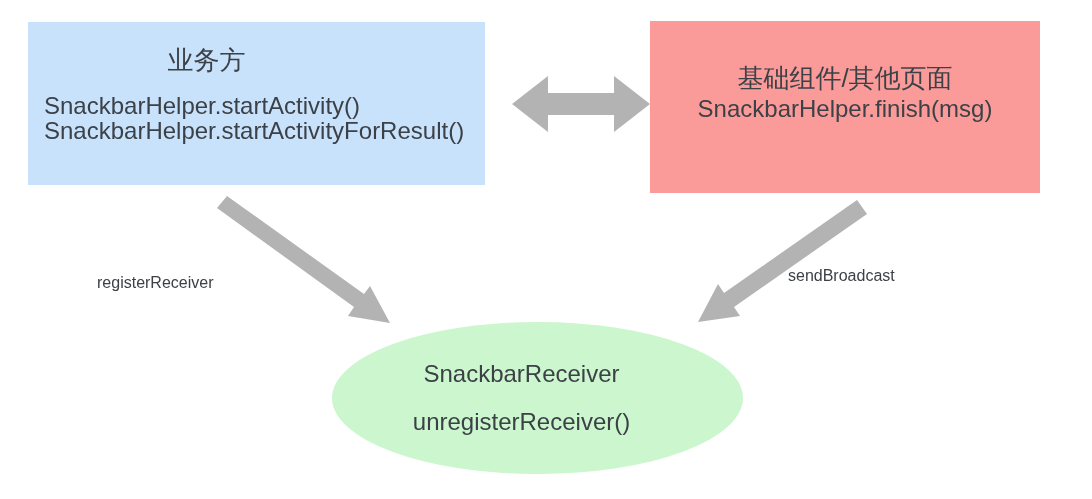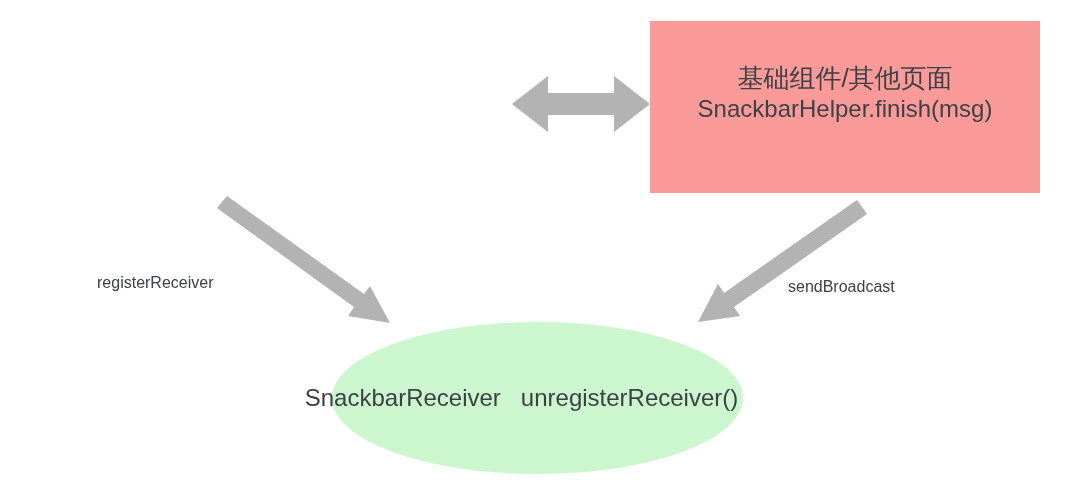--- a/index.html
+++ b/index.html
@@ -67,21 +67,21 @@
     margin-top: 4px;
   }
   .ellipse {
     position: absolute;
     left: 332px;
     top: 322px;
     width: 411px;
     height: 152px;
     border-radius: 50%;
     display: flex;
-    flex-direction: row;
+    flex-direction: column;
     align-items: center;
     justify-content: center;
     gap: 20px;
   }
   .ellipse-line {
     font-size: 24px;
     line-height: 28px;
     white-space: nowrap;
     position: relative;
     left: -16px;
@@ -92,34 +92,41 @@
     line-height: 30px;
     white-space: nowrap;
     text-align: center;
   }
   .label-left {
     left: 97px;
     top: 268px;
   }
   .label-right {
     left: 788px;
-    top: 272px;
+    top: 261px;
   }
 </style>
 </head>
 <body>
 
 <div class="canvas" style="background-color: rgb(255, 255, 255); color: rgb(60, 65, 71);">
 
   <svg class="arrows-layer" viewBox="0 0 1092 499" aria-hidden="true">
     <polygon points="512,104 548,76 548,93 614,93 614,76 650,104 614,132 614,115 548,115 548,132" fill="#b3b3b3"></polygon>
     <polygon points="227,196 364,294 370,286 390,323 348,316 354,307 217,208" fill="#b3b3b3"></polygon>
     <polygon points="857,200 724,293 718,284 698,322 740,316 734,307 867,214" fill="#b3b3b3"></polygon>
   </svg>
 
+  <div class="box business-box" style="background-color: rgb(201, 226, 251);">
+    <div class="box-title">业务方</div>
+    <div class="code-lines">
+      <div class="code-line">SnackbarHelper.startActivity()</div>
+      <div class="code-line">SnackbarHelper.startActivityForResult()</div>
+    </div>
+  </div>
 
   <div class="box component-box" style="background-color: rgb(251, 155, 153);">
     <div class="box-title">基础组件/其他页面</div>
     <div class="code-line">SnackbarHelper.finish(msg)</div>
   </div>
 
   <div class="ellipse" style="background-color: rgb(204, 246, 205);">
     <div class="ellipse-line">SnackbarReceiver</div>
     <div class="ellipse-line">unregisterReceiver()</div>
   </div>

